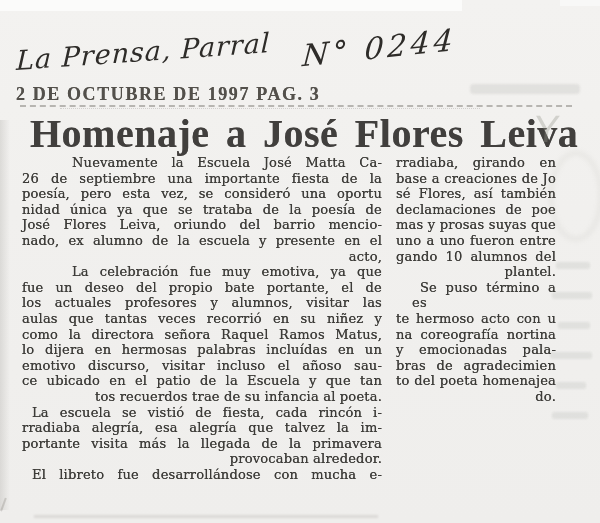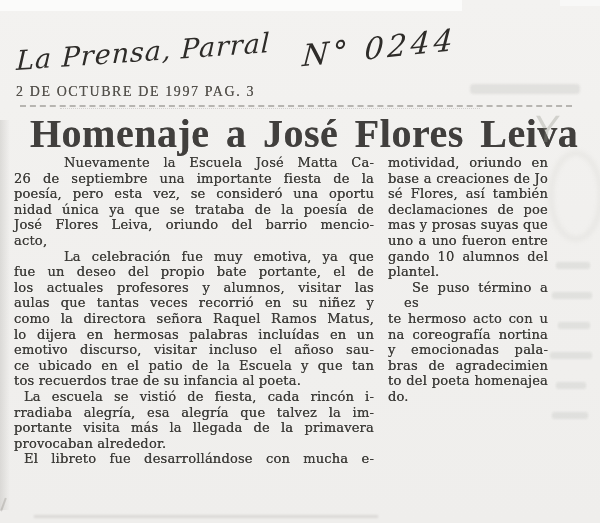--- a/index.html
+++ b/index.html
@@ -37,22 +37,22 @@
   }
   .hw-number{
     left:302px;top:30px;
     font-size:30px;
     letter-spacing:4px;
     transform:rotate(-6deg) skewX(-10deg);
   }
   .dateline{
     position:absolute;left:16px;top:84px;
     font-family:"Liberation Serif", serif;
-    font-weight:normal;
-    font-size:14px;
+    font-weight:bold;
+    font-size:18px;
     letter-spacing:1.6px;
     color:#53504b;
     text-shadow:0 0 0.6px rgba(83,80,75,0.8);
     white-space:nowrap;
   }
   .rule-dashed{
     position:absolute;left:20px;top:105px;width:552px;height:0;
     border-top:2px dashed rgba(110,108,102,0.45);
   }
   .rule-dashed2{
@@ -71,34 +71,34 @@
     white-space:nowrap;
   }
   .watermark-y{
     position:absolute;left:534px;top:108px;
     font-family:"Liberation Sans", sans-serif;
     font-size:38px;font-weight:400;
     color:rgba(150,148,140,0.35);
     transform:skewX(-5deg);
   }
   .columns{
-    position:absolute;left:14px;top:155px;width:574px;
+    position:absolute;left:22px;top:155px;width:574px;
     display:flex;
   }
   .col{
     color:#3c3b38;
     font-size:13px;
     line-height:15.6px;
     letter-spacing:0.2px;
     text-shadow:0 0 0.5px rgba(72,70,66,0.85), 0.3px 0.3px 0 rgba(72,70,66,0.2);
   }
   .col-left{width:360px;}
   .col-gap{width:14px;}
   .col-right{width:160px;}
-  .line{display:block;text-align:left;white-space:normal;}
+  .line{display:block;text-align:right;white-space:normal;}
   .line.just{text-align:justify;text-align-last:justify;}
   
   .smudge{position:absolute;border-radius:50%;pointer-events:none;}
   .sm1{left:470px;top:84px;width:110px;height:10px;border-radius:4px;
        background:rgba(130,128,120,0.14);filter:blur(1px);}
   .sm2{left:548px;top:150px;width:44px;height:80px;
        border:6px solid rgba(140,140,132,0.07);filter:blur(2px);}
   .bleed{position:absolute;background:rgba(142,150,140,0.16);filter:blur(1.2px);
          border-radius:2px;pointer-events:none;}
   .b1{left:556px;top:262px;width:34px;height:7px;}
@@ -140,20 +140,21 @@
   <div class="watermark-y">Y</div>
 
   <div class="columns">
     <div class="col col-left">
         <div>
           <div class="line just" style="text-indent: 50px;">Nuevamente la Escuela José Matta Ca-</div>
           <div class="line just">26 de septiembre una importante fiesta de la</div>
           <div class="line just">poesía, pero esta vez, se consideró una oportu</div>
           <div class="line just">nidad única ya que se trataba de la poesía de</div>
           <div class="line just">José Flores Leiva, oriundo del barrio mencio-</div>
+          <div class="line just">nado, ex alumno de la escuela y presente en el</div>
           <div class="line">acto,</div>
         </div>
         <div>
           <div class="line just" style="text-indent: 50px;">La celebración fue muy emotiva, ya que</div>
           <div class="line just">fue un deseo del propio bate portante, el de</div>
           <div class="line just">los actuales profesores y alumnos, visitar las</div>
           <div class="line just">aulas que tantas veces recorrió en su niñez y</div>
           <div class="line just">como la directora señora Raquel Ramos Matus,</div>
           <div class="line just">lo dijera en hermosas palabras incluídas en un</div>
           <div class="line just">emotivo discurso, visitar incluso el añoso sau-</div>
@@ -166,21 +167,21 @@
           <div class="line just">portante visita más la llegada de la primavera</div>
           <div class="line">provocaban alrededor.</div>
         </div>
         <div>
           <div class="line just" style="text-indent: 10px;">El libreto fue desarrollándose con mucha e-</div>
         </div>
       </div>
     <div class="col-gap"></div>
     <div class="col col-right">
         <div>
-          <div class="line just" style="text-indent: 0px;">motividad, oriundo en</div>
+          <div class="line just" style="text-indent: 0px;">rradiaba, girando en</div>
           <div class="line just">base a creaciones de Jo</div>
           <div class="line just">sé Flores, así también</div>
           <div class="line just">declamaciones de poe</div>
           <div class="line just">mas y prosas suyas que</div>
           <div class="line just">uno a uno fueron entre</div>
           <div class="line just">gando 10 alumnos del</div>
           <div class="line">plantel.</div>
         </div>
         <div>
           <div class="line just" style="text-indent: 8px; margin-left: 16px;">Se puso término a es</div>

